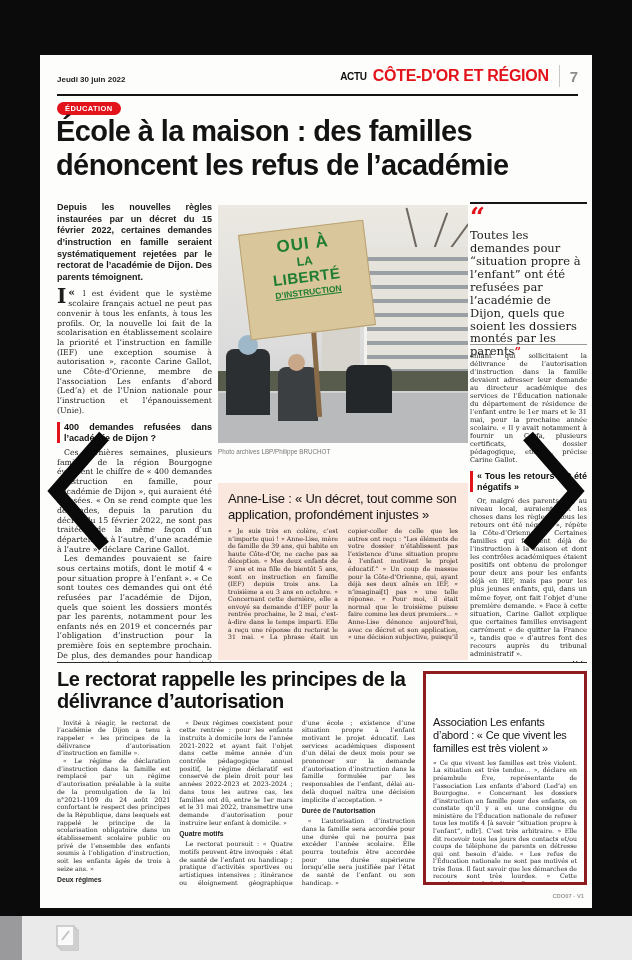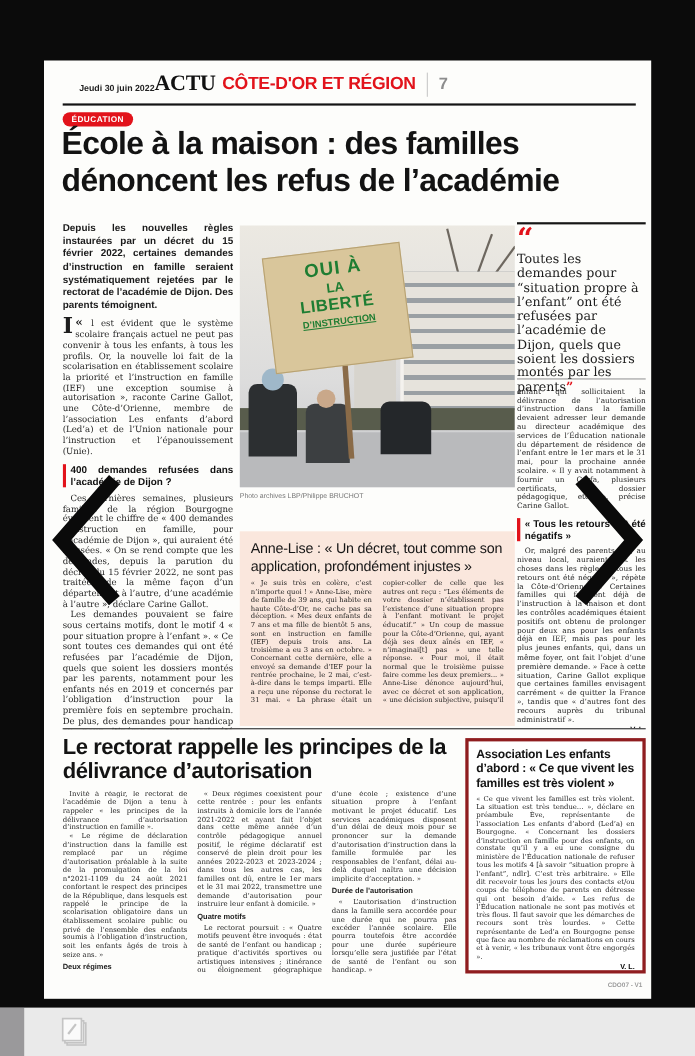--- a/index.html
+++ b/index.html
@@ -2,24 +2,24 @@
 <html><head>
 <meta charset="utf-8">
 <style>
   * { margin:0; padding:0; box-sizing:border-box; }
   html,body { width:632px; height:960px; }
   body { background:#0b0b0b; font-family:"Liberation Sans", sans-serif; position:relative; overflow:hidden; }
 
   
   .page { position:absolute; left:40px; top:55px; width:552px; height:853px; background:#fdfdfb; }
 
-  .masthead { position:absolute; top:10px; left:32px; right:14px; display:flex; justify-content:flex-start; align-items:flex-end; }
+  .masthead { position:absolute; top:10px; left:17px; right:14px; display:flex; justify-content:space-between; align-items:flex-end; }
   .date { font-size:8px; font-weight:bold; color:#222; padding-bottom:3px; }
   .mh-right { display:flex; align-items:center; gap:6px; }
-  .mh-actu { font-size:20px; font-weight:900; letter-spacing:-0.3px; color:#111;font-family:Liberation Serif, serif; }
+  .mh-actu { font-size:10px; font-weight:900; letter-spacing:-0.3px; color:#111; }
   .mh-region { font-size:16px; font-weight:900; letter-spacing:-0.3px; color:#e2131b; }
   .mh-div { width:1px; height:22px; background:#c9c9c9; margin:0 4px; }
   .mh-page { font-size:15px; font-weight:bold; color:#8d8d8d; }
   .mh-rule { position:absolute; top:39px; left:17px; right:14px; height:2px; background:#141414; }
 
   .badge { position:absolute; top:47px; left:17px; background:#e2131b; color:#fff; font-size:7.5px; font-weight:bold; letter-spacing:0.4px; padding:2px 8px; border-radius:7px; }
 
   .headline { position:absolute; top:60px; left:16px; width:525px; font-size:29px; line-height:1.16; font-weight:900; letter-spacing:-0.6px; color:#131313; }
 
   
@@ -75,21 +75,21 @@
 
   
   .rectorat { position:absolute; top:613px; left:17px; width:358px; }
   .rec-title { font-size:20px; font-weight:700; letter-spacing:-0.4px; line-height:1.12; color:#131313; margin-bottom:6px; }
   .rec-cols { column-count:3; column-gap:9px; column-fill:auto; height:168px; font-family:"DejaVu Serif",serif; font-size:6.3px; line-height:1.22; text-align:justify; color:#1d1d1d; overflow:hidden; }
   .rec-cols p { text-indent:6px; }
   .rec-sub { font-weight:bold; font-family:"Liberation Sans",sans-serif; font-size:6.8px; margin:4px 0 2px; }
 
   
   .assoc { position:absolute; top:616px; left:383px; width:164px; height:214px; border:3px solid #8f1d1f; background:#fff; padding:6px 7px; overflow:hidden; }
-  .as-title { font-size:11px; font-weight:bold; line-height:1.18; letter-spacing:-0.2px; color:#141414; margin-bottom:4px; }
+  .as-title { font-size:11px; font-weight:normal; line-height:1.18; letter-spacing:-0.2px; color:#141414; margin-bottom:4px;margin-top:36px; }
   .as-body { font-family:"DejaVu Serif",serif; font-size:6.2px; line-height:1.22; text-align:justify; color:#222; }
   .as-sig { text-align:right; font-weight:bold; font-size:6.5px; margin:2px 0 3px; }
 
   .marker { position:absolute; top:838px; right:8px; font-size:5.8px; color:#9b9b9b; font-weight:bold; }
 
   
   .nav { position:absolute; width:80px; height:126px; z-index:5; cursor:pointer; background:none; border:none; }
   .nav-left { left:42px; top:428px; }
   .nav-right { left:510px; top:428px; }
 

